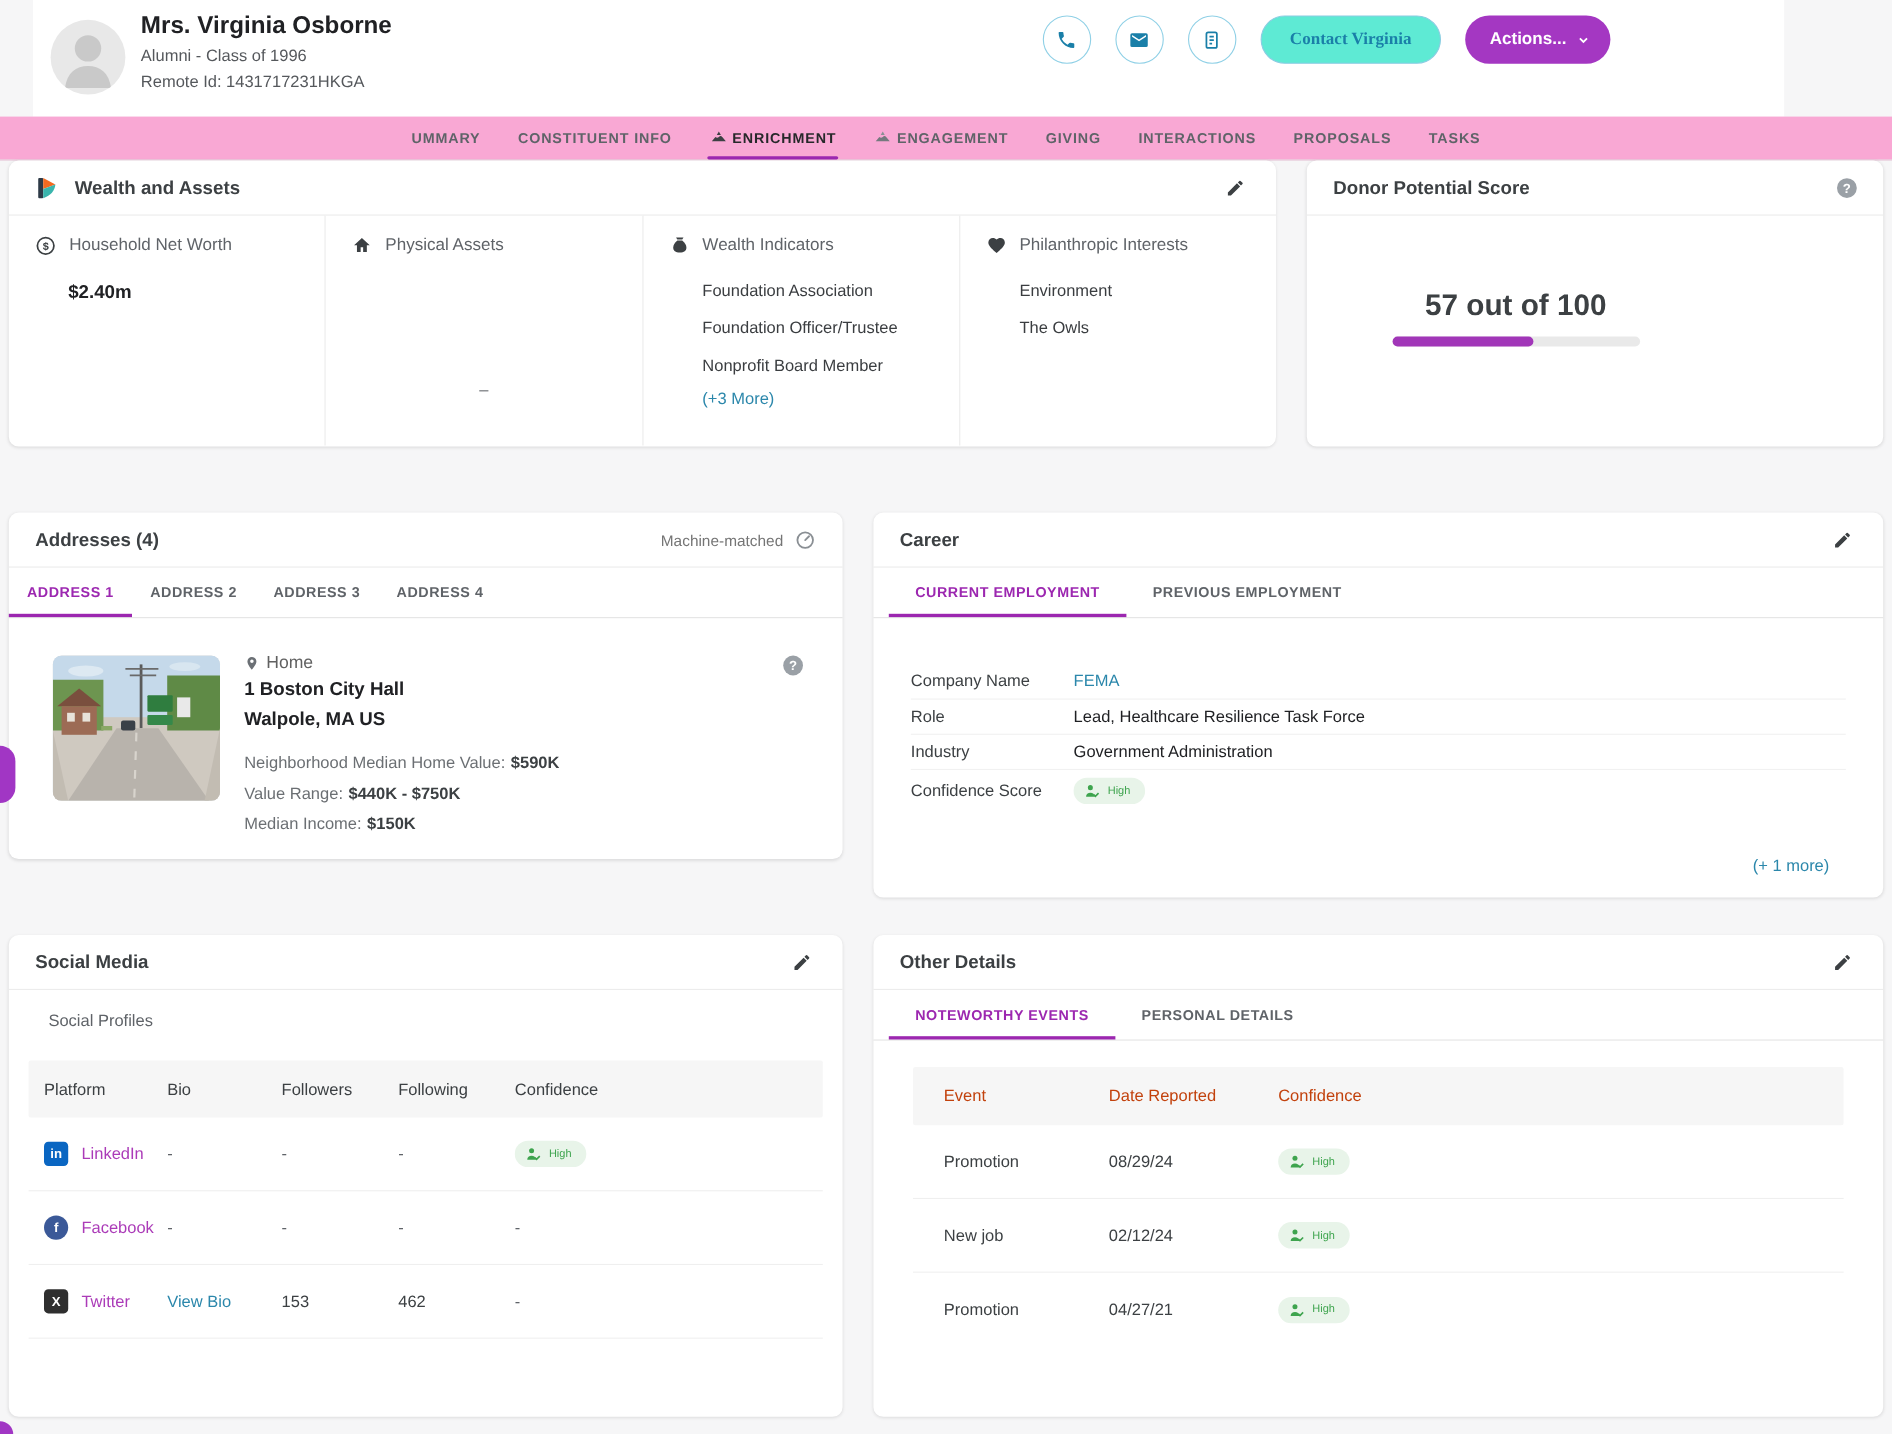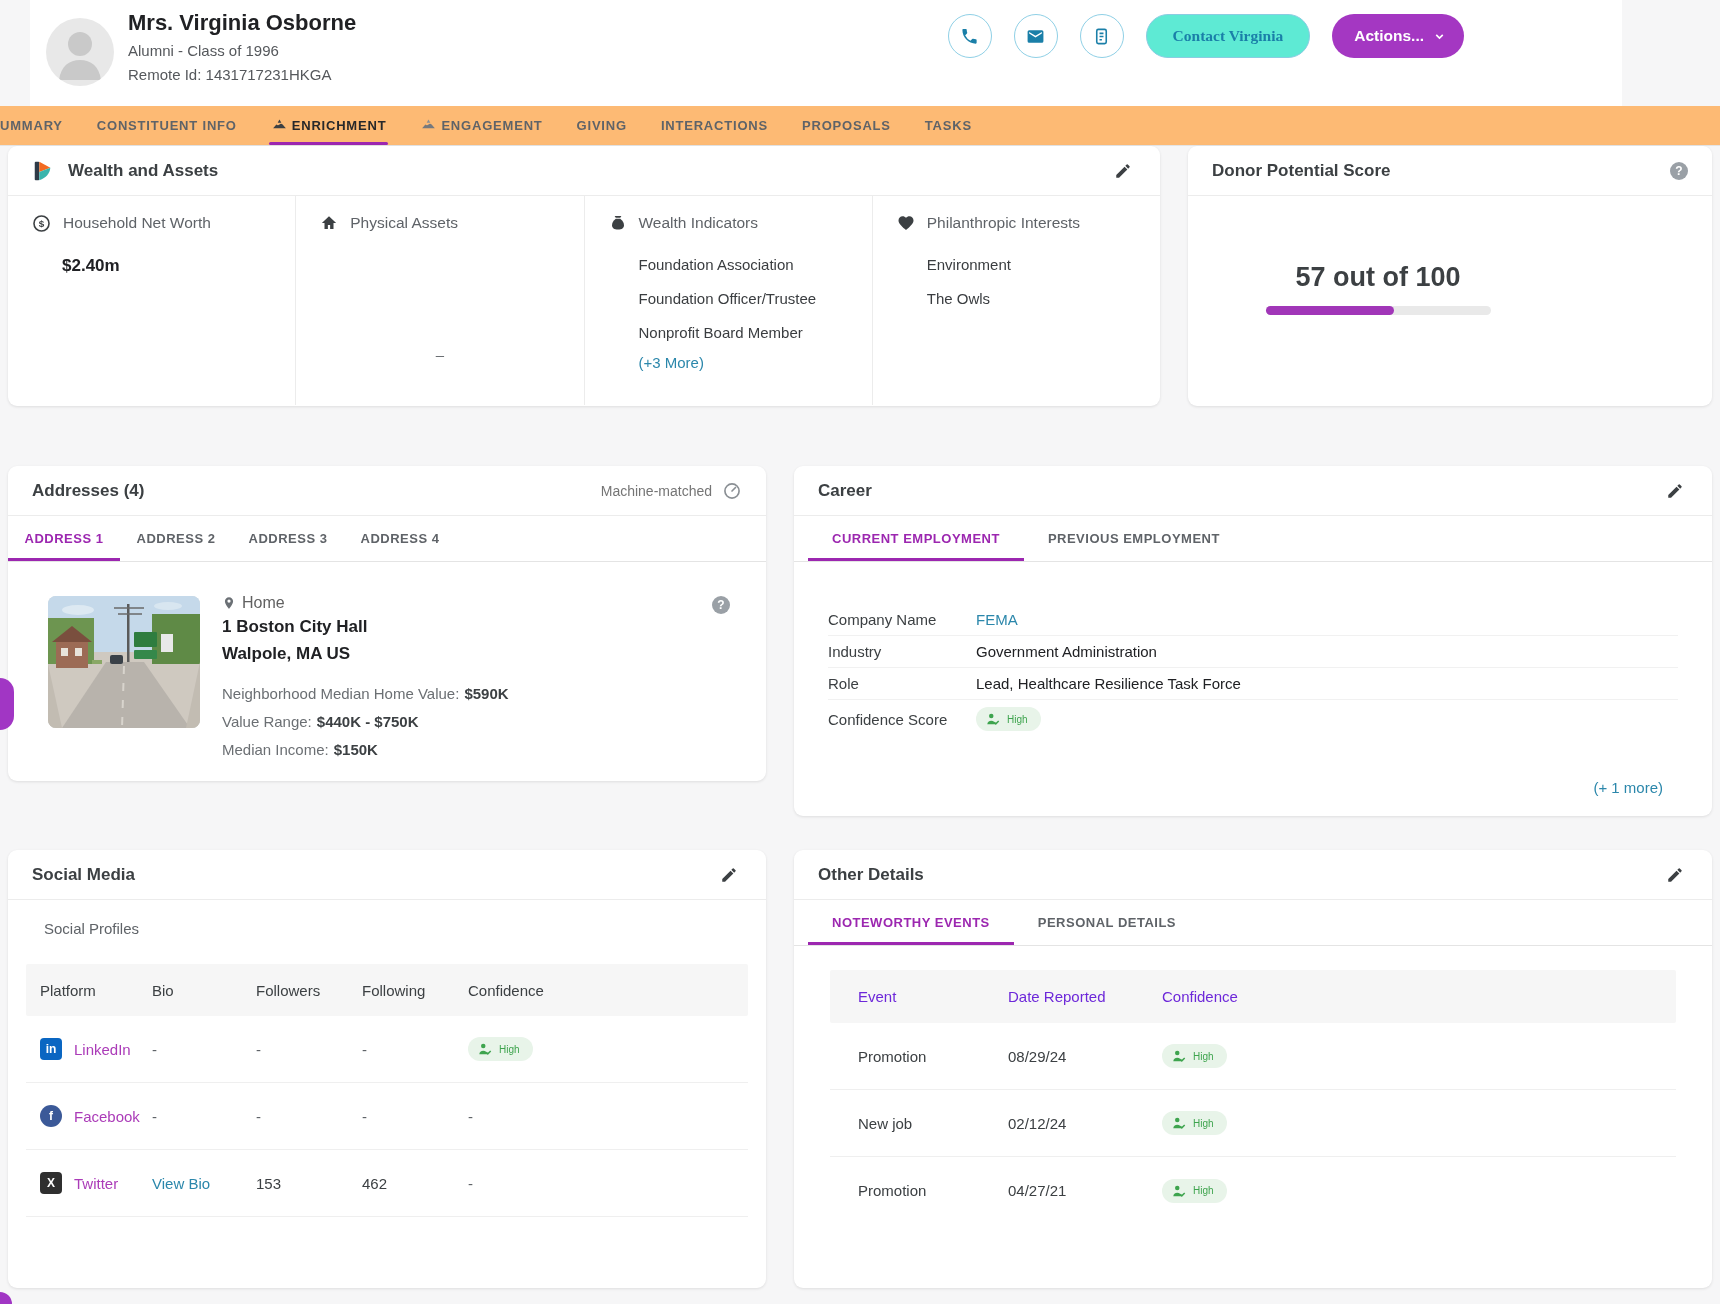--- a/index.html
+++ b/index.html
@@ -17,22 +17,22 @@
   .hactions { position:absolute; right:158px; top:14px; height:44px; display:flex; align-items:center; gap:22px; }
   .cbtn { width:44px; height:44px; border-radius:50%; background:#fff; border:1.5px solid #8fd0e6;
           display:flex; align-items:center; justify-content:center; cursor:pointer; }
   .contact-btn { height:44px; padding:0 26px; border-radius:24px; background:#5eead4; border:1.5px solid #8bcce2;
                  color:#1a7fa8; font-size:15.5px; font-weight:700; cursor:pointer; font-family:Liberation Serif, serif; }
   .actions-btn { height:44px; padding:0 18px 0 22px; border-radius:24px; background:#a437c2; border:none;
                  color:#fff; font-size:15.5px; font-weight:700; cursor:pointer; display:flex; align-items:center;
                  gap:9px; font-family:inherit; }
 
   
-  .pnav { position:absolute; left:0; top:106px; width:1720px; height:40px; background:#fdba74;
-          border-bottom:1px solid #e4e4e4; display:flex; align-items:stretch; gap:34px; }
+  .pnav { position:absolute; left:0; top:106px; width:1720px; height:40px; background:#f9a8d4;
+          border-bottom:1px solid #e4e4e4; display:flex; align-items:stretch; gap:34px;justify-content:center; }
   .ptab { display:flex; align-items:center; gap:4px; font-size:13px; font-weight:700; letter-spacing:.8px;
           color:#5f6368; cursor:pointer; position:relative; white-space:nowrap; }
   .ptab.active { color:#27282a; }
   .ptab.active::after { content:""; position:absolute; left:-2px; right:-2px; bottom:0; height:3.5px;
                         background:#9c27b0; border-radius:2px; }
 
   
   .card { position:absolute; background:#fff; border-radius:9px; box-shadow:0 1px 3px rgba(0,0,0,.10); }
   .card-head { height:50px; border-bottom:1px solid #ececec; display:flex; align-items:center;
                padding:0 24px; gap:14px; }
@@ -111,21 +111,21 @@
   .plat { display:flex; align-items:center; gap:12px; }
   .plat a { color:#ab3bb8; text-decoration:none; font-size:15px; cursor:pointer; }
   .picon { width:22px; height:22px; border-radius:4px; color:#fff; font-size:12px; font-weight:700;
            display:flex; align-items:center; justify-content:center; }
 
   
   #other { left:794px; top:850px; width:918px; height:438px; }
   #other .ctabs { padding-left:14px; }
   .ogrid { display:grid; grid-template-columns:150px 154px 1fr; align-items:center; }
   .o-band { position:absolute; left:36px; right:36px; top:120px; height:53px; background:#f6f6f6;
-            border-radius:2px; padding:0 28px; font-size:15px; color:#6d28d9; }
+            border-radius:2px; padding:0 28px; font-size:15px; color:#c2410c; }
   .o-rows { position:absolute; left:36px; right:36px; top:173px; }
   .orow { height:67px; padding:0 28px; font-size:15px; color:#3c4043; }
   .orow.bb { border-bottom:1px solid #efefef; }
 
   
   .side-w1 { position:absolute; left:0; top:678px; width:14px; height:52px; background:#a136c4;
              border-radius:0 26px 26px 0; cursor:pointer; }
   .side-w2 { position:absolute; left:0; top:1292px; width:12px; height:12px; background:#a136c4;
              border-radius:0 12px 0 0; cursor:pointer; }
 </style>
@@ -370,26 +370,26 @@
       <div class="ctab">
           <span>PREVIOUS EMPLOYMENT</span>
         </div>
     </div>
     <div class="ctable">
       <div class="crow">
         <span class="clabel">Company Name</span>
         <a class="tlink">FEMA</a>
       </div>
       <div class="crow">
+        <span class="clabel">Role</span>
+        <span class="cvalue">Lead, Healthcare Resilience Task Force</span>
+      </div>
+      <div class="crow">
         <span class="clabel">Industry</span>
         <span class="cvalue">Government Administration</span>
-      </div>
-      <div class="crow">
-        <span class="clabel">Role</span>
-        <span class="cvalue">Lead, Healthcare Resilience Task Force</span>
       </div>
       <div class="crow">
         <span class="clabel">Confidence Score</span>
         <span>
           <span class="badge">
             <svg width="14" height="14" viewBox="0 0 16 16">
               <circle cx="6" cy="4.6" r="2.6" fill="#3ea44e"></circle>
               <path d="M1.5 14c0-2.5 2-4 4.5-4s4.5 1.5 4.5 4z" fill="#3ea44e"></path>
               <path d="M9.4 11.8l1.8 1.8 3.3-3.3" stroke="#3ea44e" stroke-width="1.7" fill="none"></path>
             </svg>

